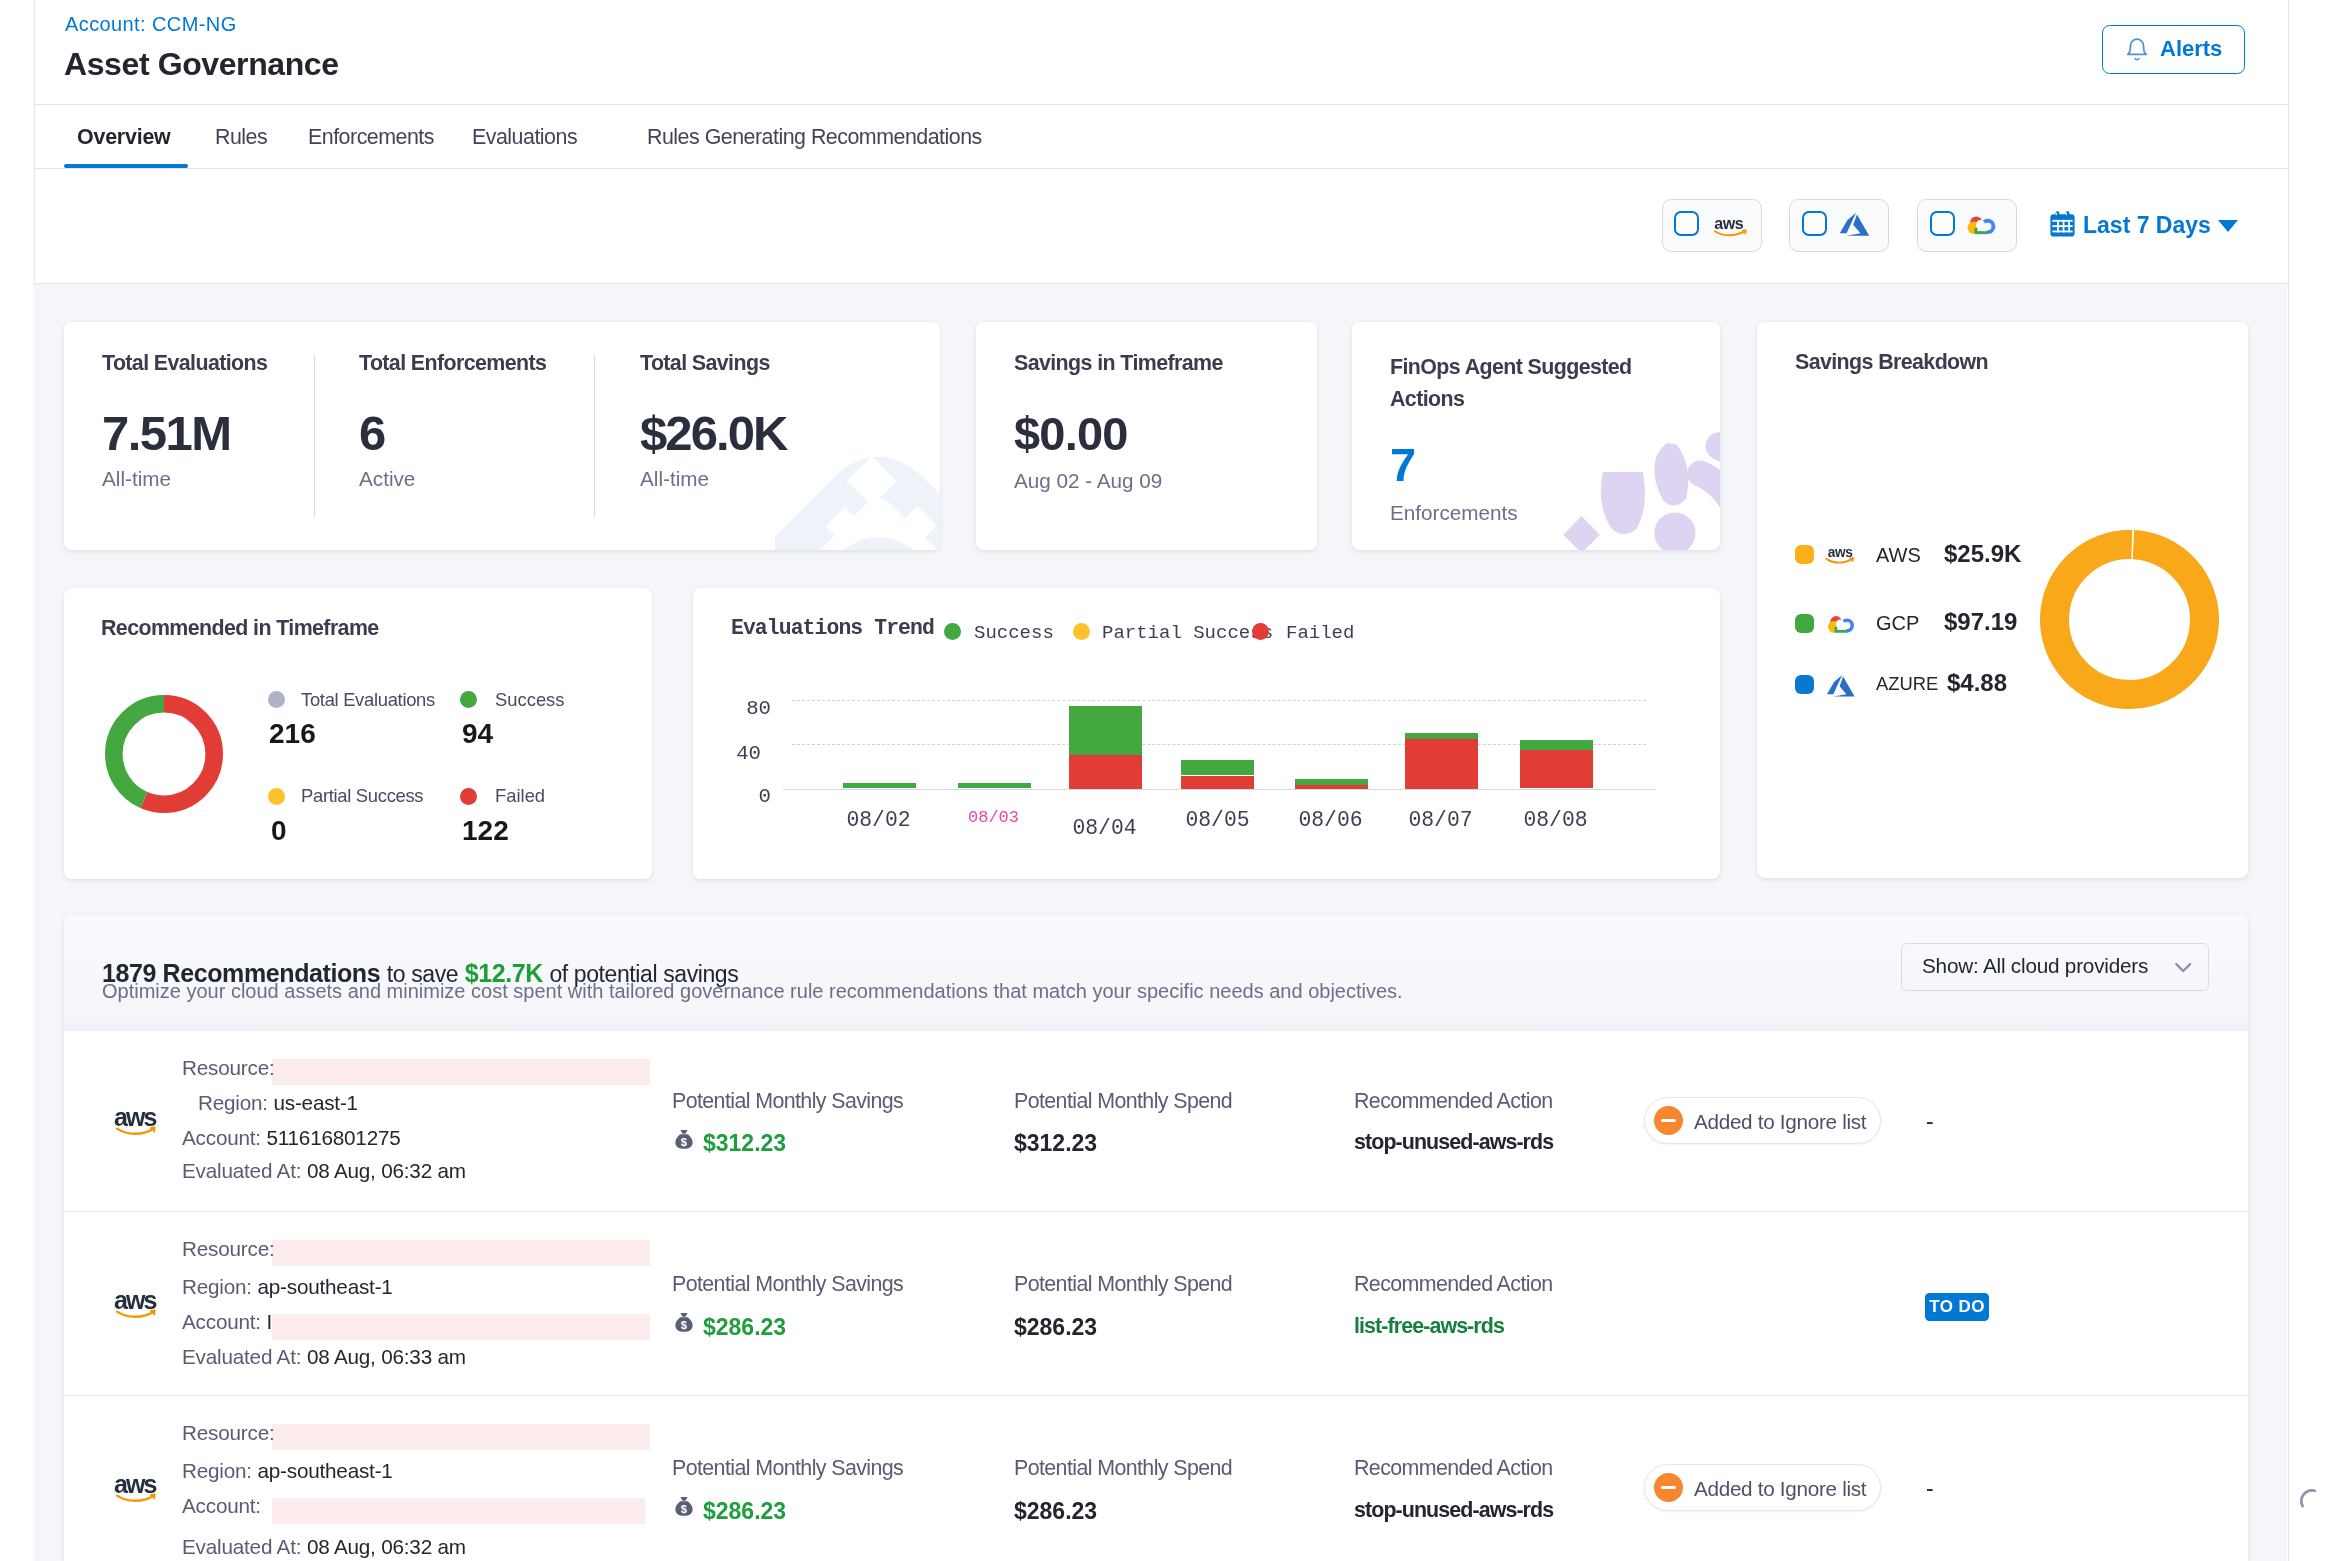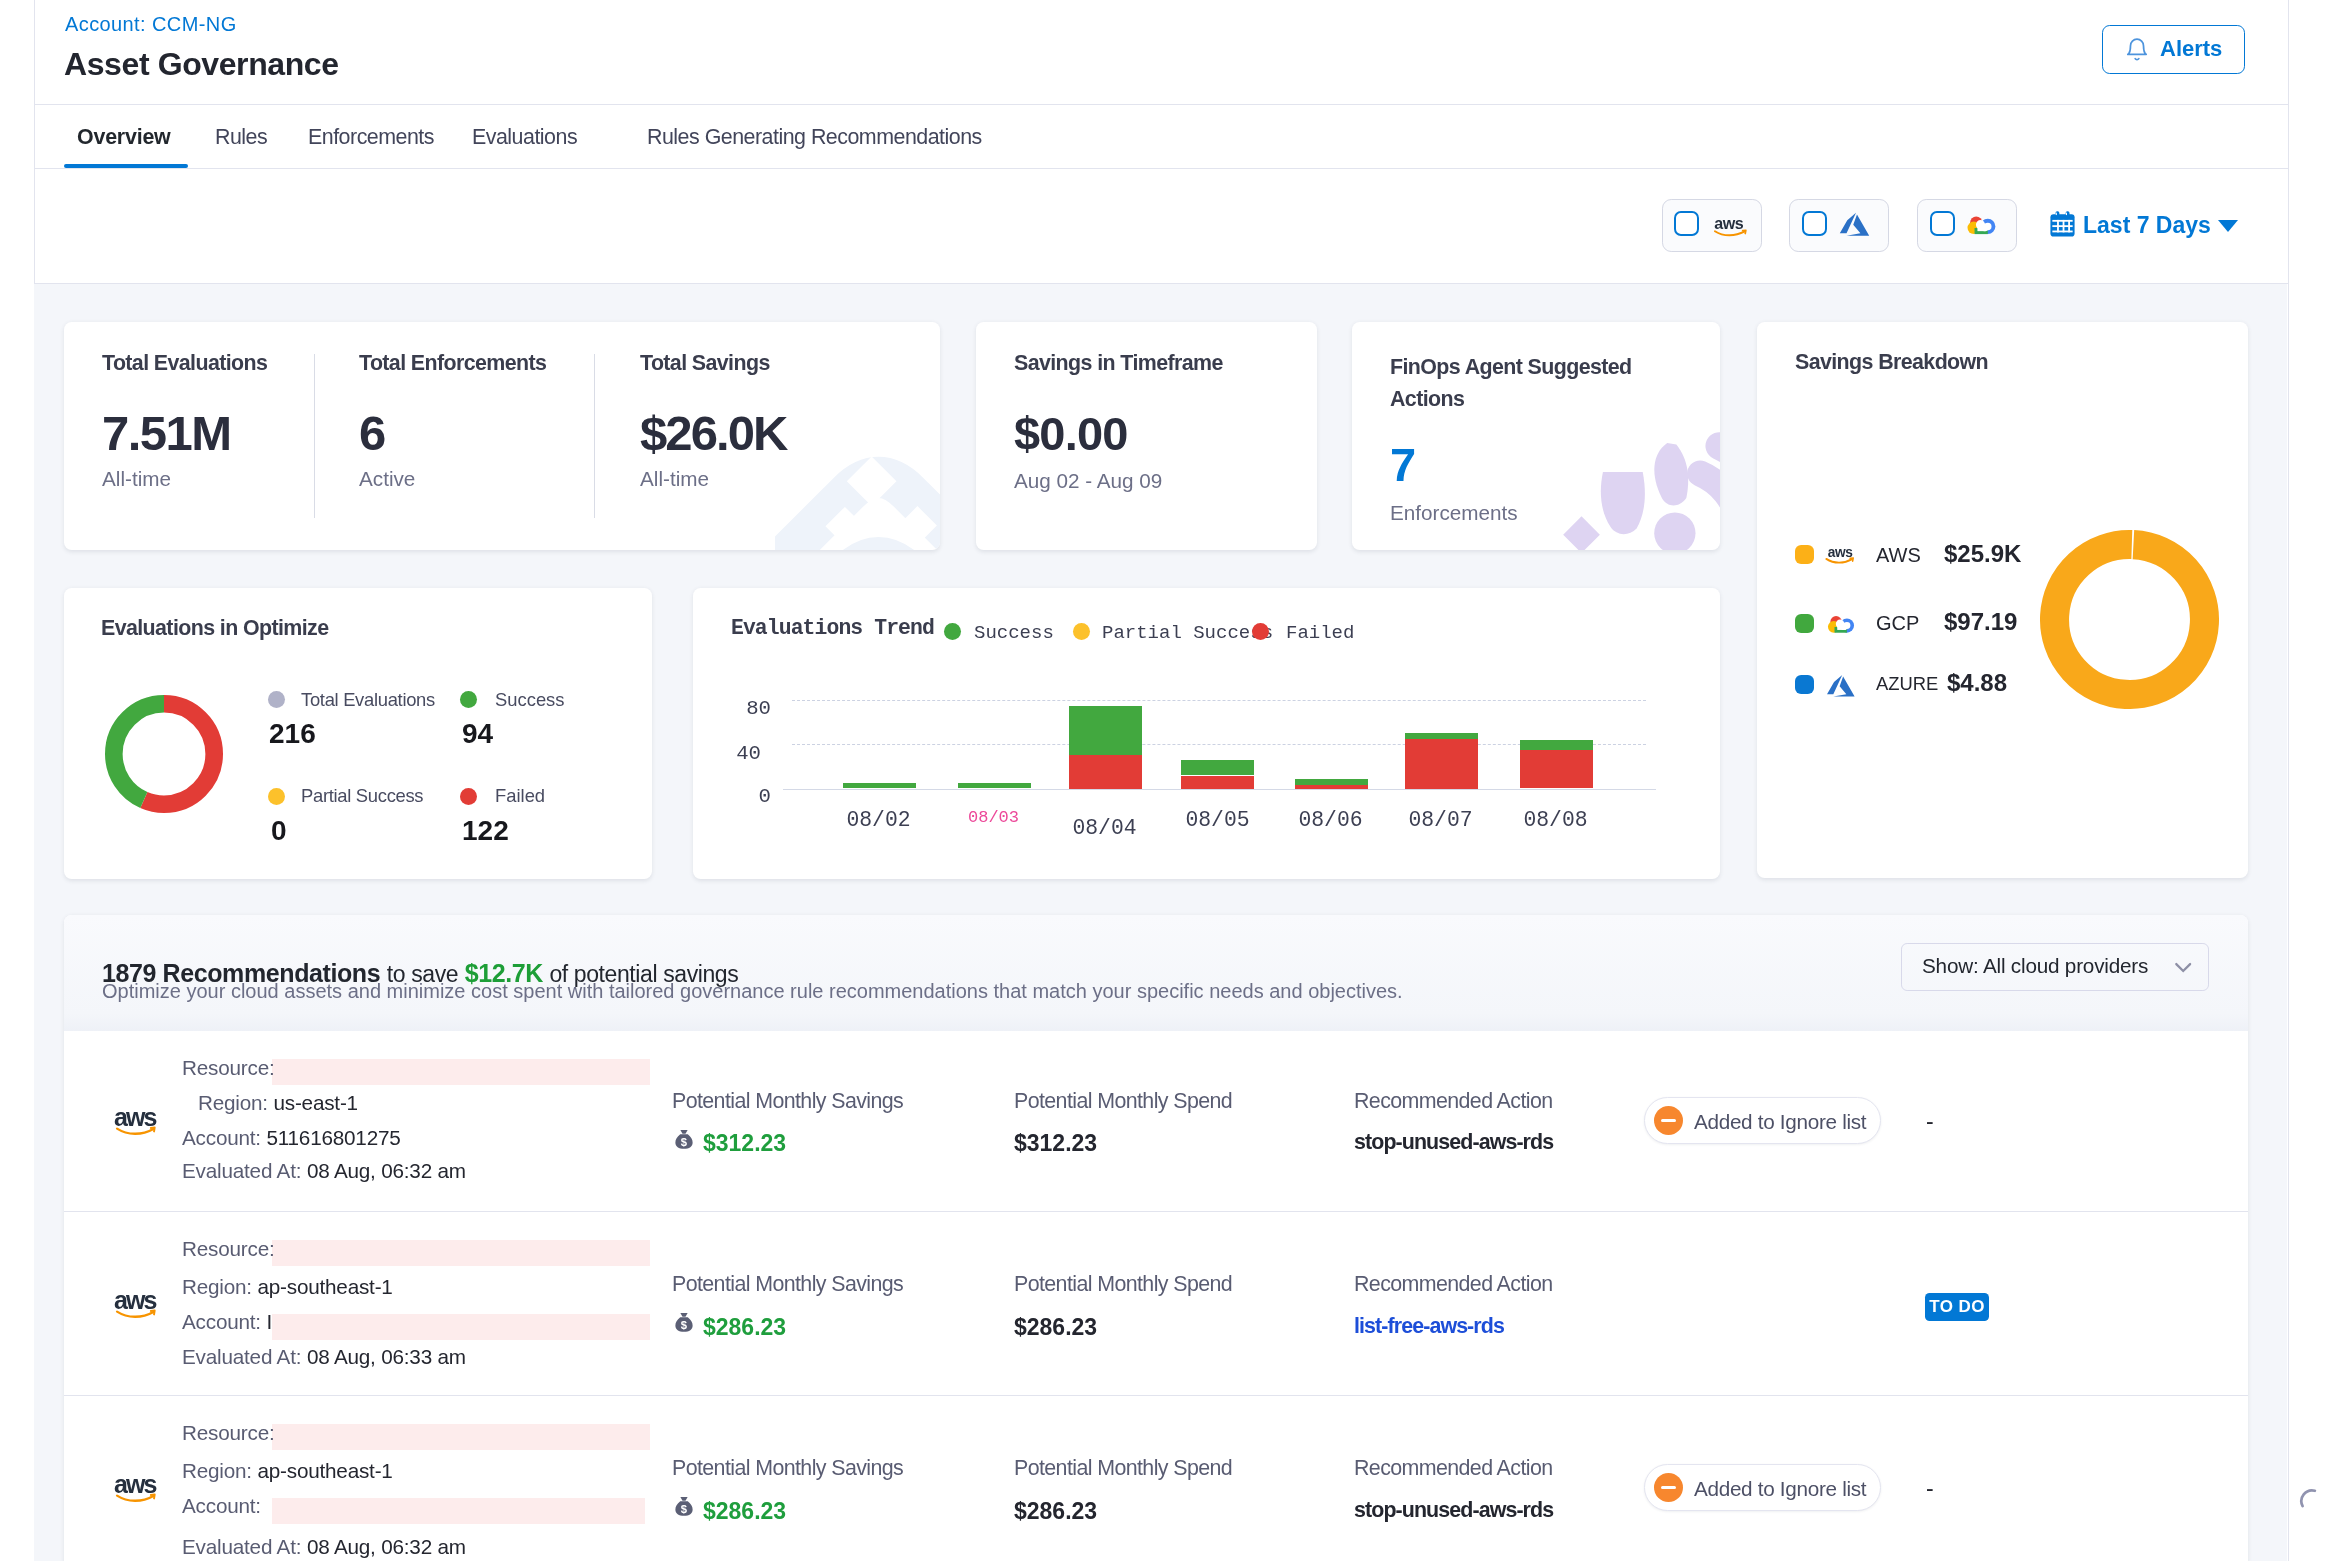--- a/index.html
+++ b/index.html
@@ -168,21 +168,21 @@
     <div class="abs" style="left:190px; top:347px; font-size:24px; font-weight:bold; color:#24262f;">$4.88</div>
 
     <svg class="abs" style="left:283px; top:208px;" width="179" height="179" viewBox="0 0 234 234">
       <g transform="rotate(-87 117 117)">
         <circle cx="117" cy="117" r="98" fill="none" stroke="#f9a81a" stroke-width="38" stroke-dasharray="612.6 3.0"></circle>
       </g>
     </svg>
   </div>
 
   <div class="card" style="left:64px; top:588px; width:588px; height:291px;">
-    <div class="ctitle abs" style="left:37px; top:28px;">Evaluations in Optimize</div>
+    <div class="ctitle abs" style="left:37px; top:28px;">Recommended in Timeframe</div>
     <svg class="abs" style="left:41px; top:107px;" width="118" height="118" viewBox="0 0 154 154">
       <g transform="rotate(-90 77 77)">
         <circle cx="77" cy="77" r="65.5" fill="none" stroke="#e23c36" stroke-width="23" stroke-dasharray="232.5 179"></circle>
         <circle cx="77" cy="77" r="65.5" fill="none" stroke="#42a83f" stroke-width="23" stroke-dasharray="0 232.5 179 0"></circle>
       </g>
     </svg>
     <div class="abs" style="left:204px; top:103px; width:17px; height:17px; border-radius:50%; background:#b0b2c8;"></div>
     <div class="abs" style="left:237px; top:101px; font-size:18.4px; color:#484b60; letter-spacing:-0.3px;">Total Evaluations</div>
     <div class="abs" style="left:205px; top:130px; font-size:28px; font-weight:bold; color:#17181d;">216</div>
     <div class="abs" style="left:396px; top:103px; width:17px; height:17px; border-radius:50%; background:#42a83f;"></div>
@@ -292,21 +292,21 @@
       <div class="abs" style="left:608px; top:61px; font-size:21.4px; color:#595c72; letter-spacing:-0.6px;">Potential Monthly Savings</div>
       <svg class="abs" style="left:610px; top:101px;" width="20" height="22" viewBox="0 0 16 17.5">
         <path d="M5.1 0.8 h5.8 l-1.7 2.9 h-2.4 z" fill="#5b5f75"></path>
         <path d="M5 4.1 h6 c2.6 1.9 3.9 4.3 3.9 6.6 0 3.3-2.6 5.1-6.9 5.1 s-6.9-1.8-6.9-5.1 c0-2.3 1.3-4.7 3.9-6.6 z" fill="#5b5f75"></path>
         <text x="8" y="13.7" font-size="9" font-weight="bold" fill="#fff" text-anchor="middle">$</text>
       </svg>
       <div class="abs" style="left:639px; top:103px; font-size:23px; font-weight:bold; color:#1f9e3d;">$286.23</div>
       <div class="abs" style="left:950px; top:61px; font-size:21.4px; color:#595c72; letter-spacing:-0.6px;">Potential Monthly Spend</div>
       <div class="abs" style="left:950px; top:103px; font-size:23px; font-weight:bold; color:#24262f;">$286.23</div>
       <div class="abs" style="left:1290px; top:61px; font-size:21.4px; color:#595c72; letter-spacing:-0.6px;">Recommended Action</div>
-      <div class="abs" style="left:1290px; top:103px; font-size:21.4px; font-weight:bold; color:#1d4ed8; letter-spacing:-0.9px;">list-free-aws-rds</div>
+      <div class="abs" style="left:1290px; top:103px; font-size:21.4px; font-weight:bold; color:#15803d; letter-spacing:-0.9px;">list-free-aws-rds</div>
       <div class="abs" style="left:1861px; top:82px; width:64px; height:27.6px; background:#0278d5; border-radius:4.6px; text-align:center;">
         <span style="font-size:17px; font-weight:bold; color:#fff; line-height:27.6px; letter-spacing:0.4px;">TO DO</span>
       </div>
     </div>
     <div class="hline" style="left:0; top:480px; width:2184px;"></div>
 
     <div class="abs" style="left:0; top:480px; width:2184px; height:166px;">
       <svg class="abs" style="left:50px; top:77px;" width="44" height="32" viewBox="0 0 58 42">
         <text x="0" y="27" font-size="33" font-weight="bold" fill="#252f3e" letter-spacing="-2.5">aws</text>
         <path d="M4 31 C 18 40, 37 40, 52 31.5" fill="none" stroke="#f79400" stroke-width="3" stroke-linecap="round"></path>

